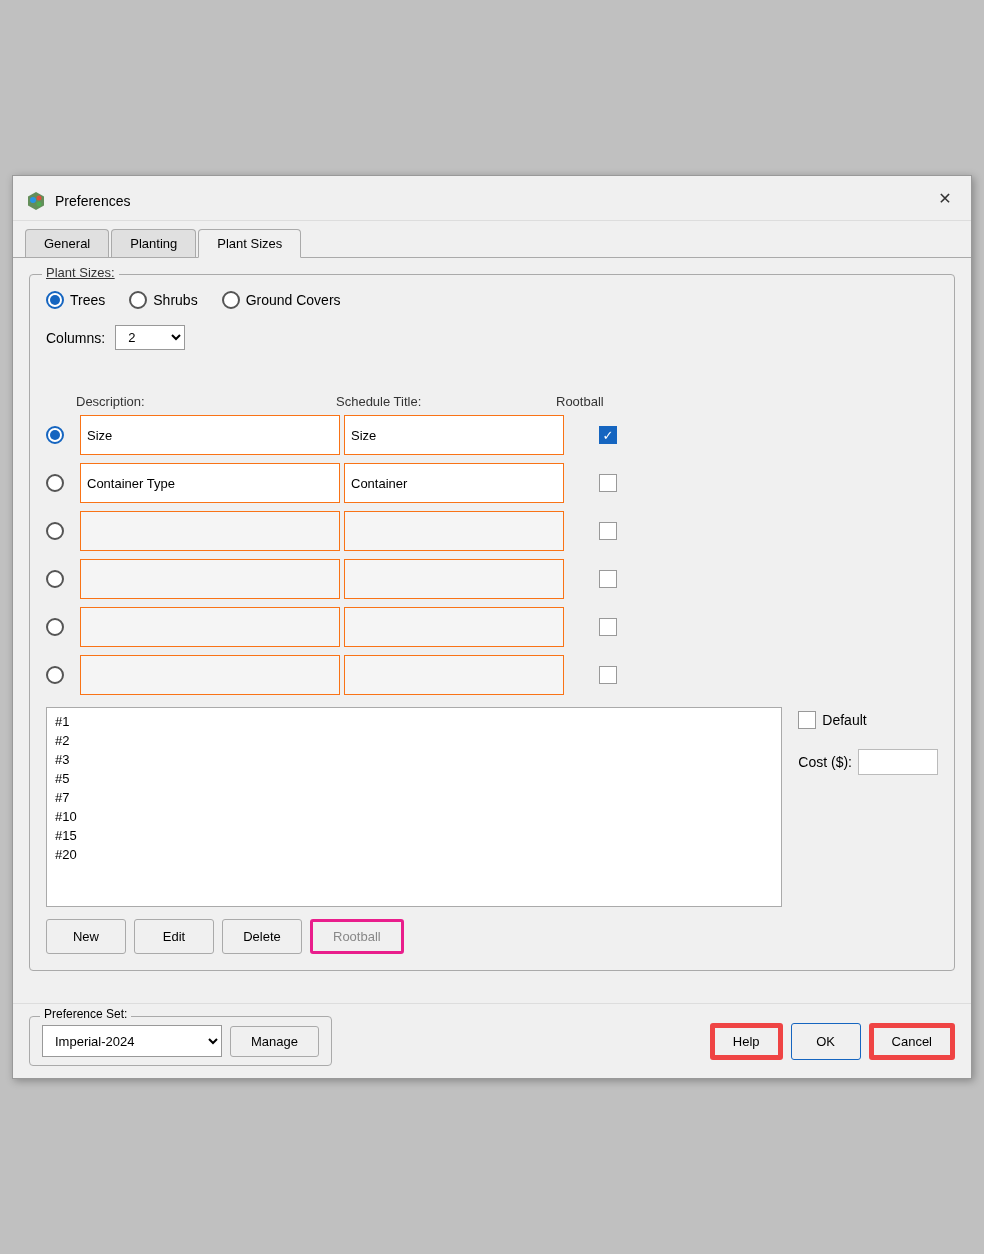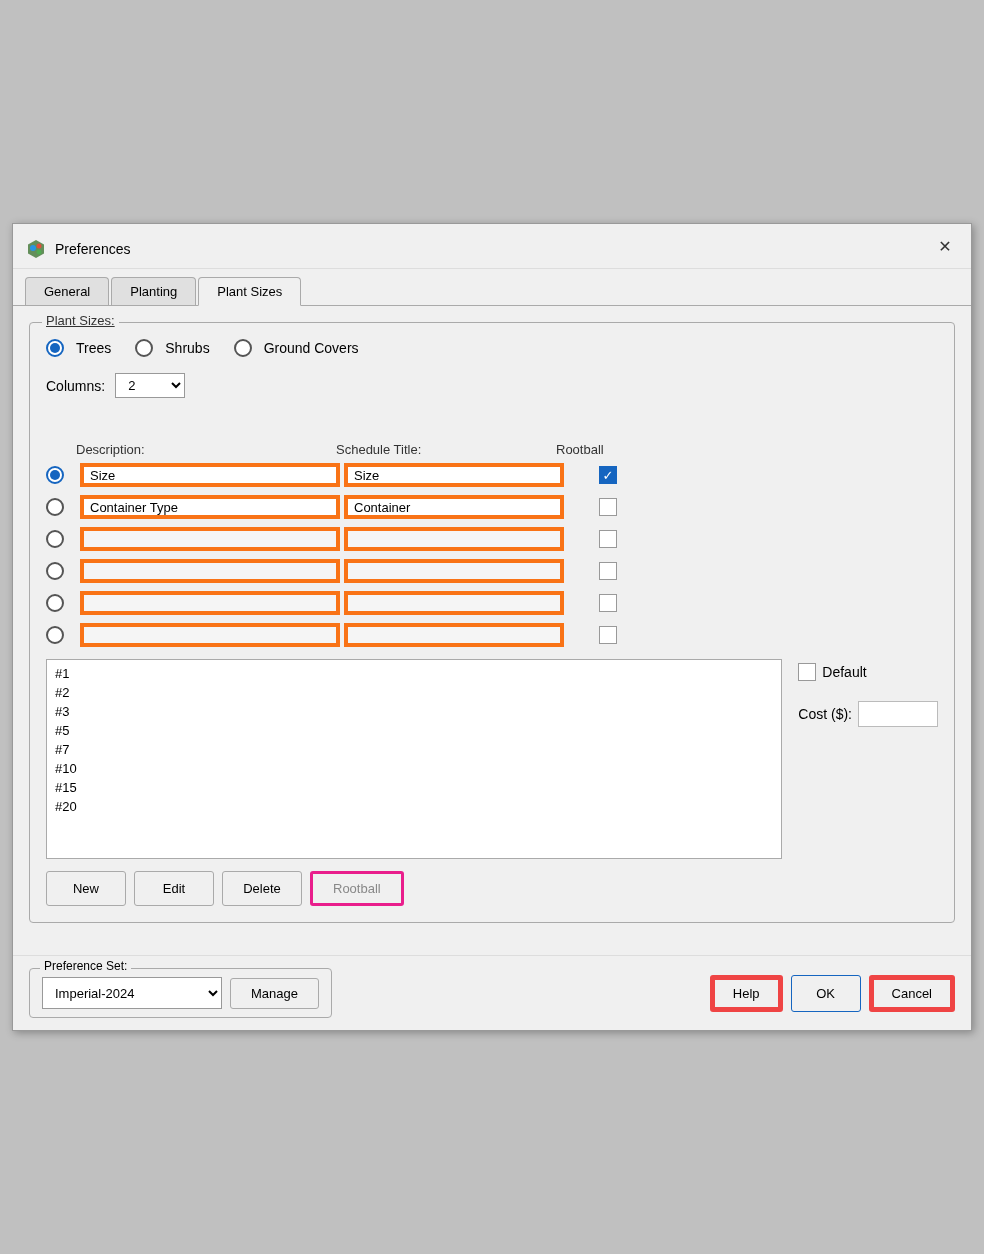--- a/index.html
+++ b/index.html
@@ -98,21 +98,21 @@
     }
     .radio-group {
       display: flex;
       align-items: center;
       gap: 24px;
       margin-bottom: 16px;
     }
     .radio-item {
       display: flex;
       align-items: center;
-      gap: 12px;
+      gap: 6px;
       cursor: pointer;
     }
     .radio-circle {
       width: 18px;
       height: 18px;
       border-radius: 50%;
       border: 2px solid #555;
       display: flex;
       align-items: center;
       justify-content: center;
@@ -156,26 +156,26 @@
       color: #333;
     }
     .field-row {
       display: grid;
       grid-template-columns: 30px 260px 220px 80px;
       align-items: center;
       gap: 4px;
       margin-bottom: 8px;
     }
     .field-input {
-      border: 4px solid #f97316;
+      border: 1px solid #f97316;
       background: white;
       padding: 4px 6px;
       font-size: 13px;
       width: 100%;
-      height: 24px;
+      height: 40px;
     }
     .field-input.empty {
       background: #f5f5f5;
     }
     .checkbox-cell {
       display: flex;
       align-items: center;
       justify-content: center;
     }
     .checkbox-box {

